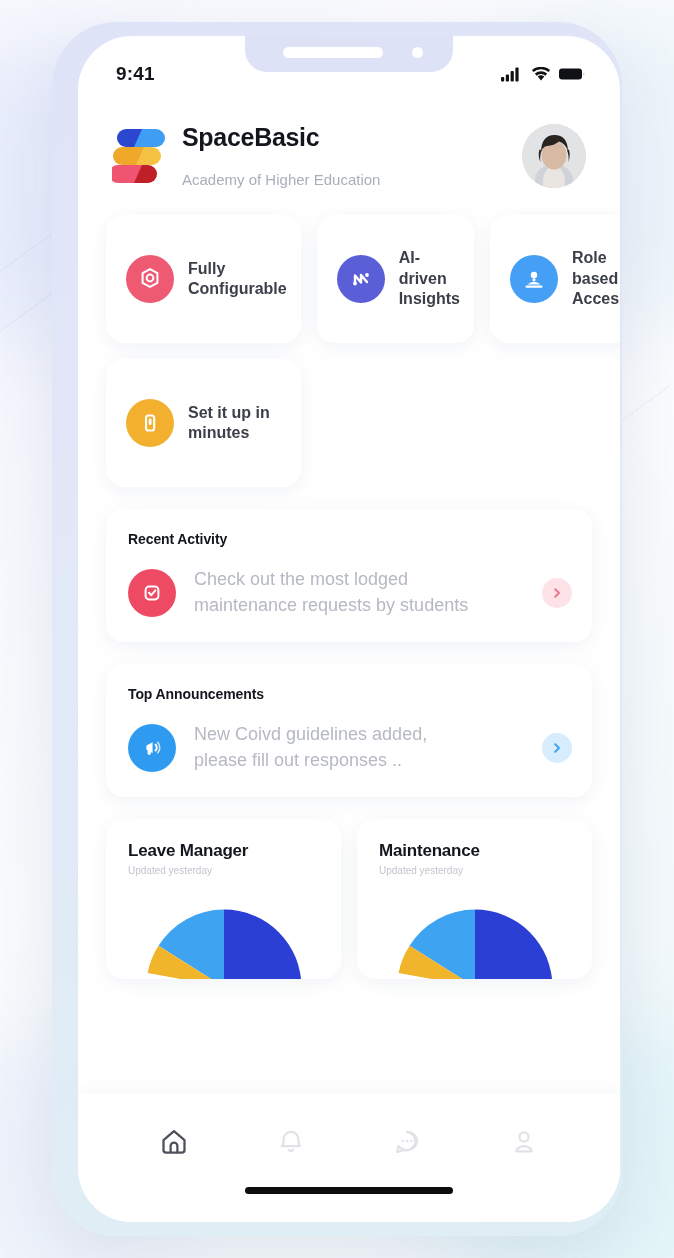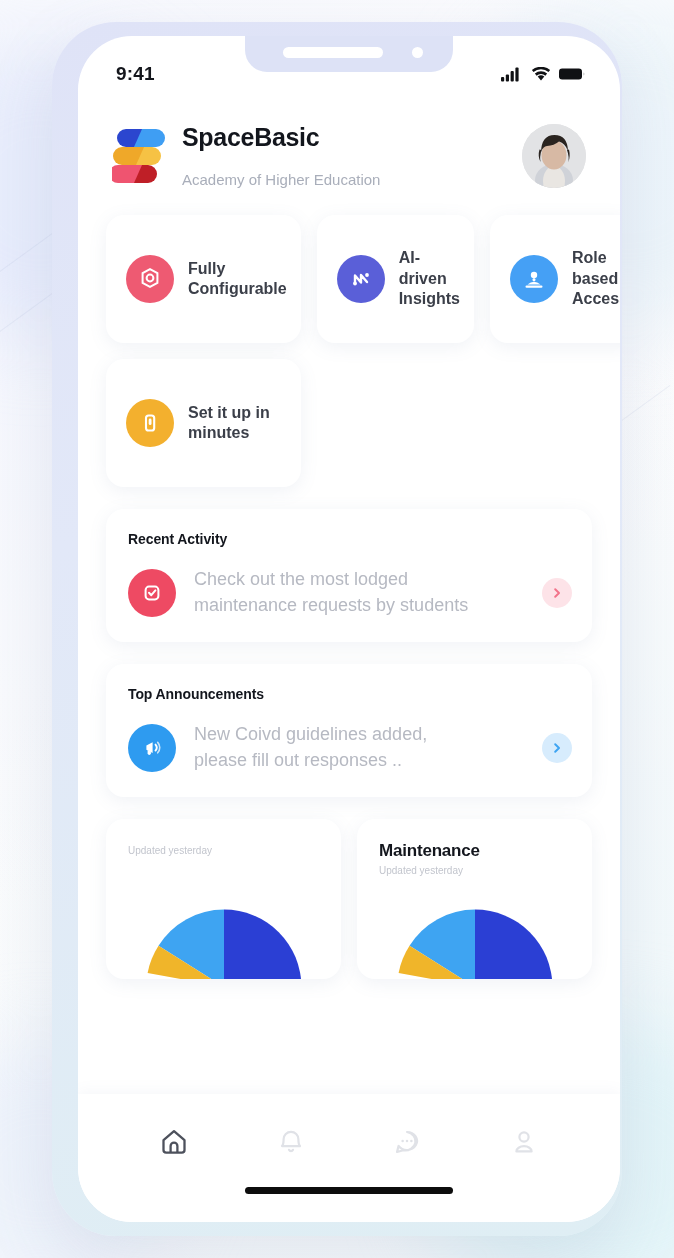--- a/index.html
+++ b/index.html
@@ -513,20 +513,21 @@
           <svg width="12" height="12" viewBox="0 0 12 12">
             <path d="M4.2 2.3 L8 6 L4.2 9.7" fill="none" stroke="#3ea4f2" stroke-width="2" stroke-linecap="round" stroke-linejoin="round"></path>
           </svg>
         </div>
       </div>
     </div>
 
     <div class="widget-grid">
 
       <div class="widget-card">
+        <div class="widget-title">Leave Manager</div>
         <div class="widget-sub">Updated yesterday</div>
         <div class="widget-chart">
           <svg width="176" height="176" viewBox="0 0 100 100">
             <path d="M50 50 L50 6 A44 44 0 0 1 94 50 Z" fill="#2b3fd4"></path>
             <path d="M50 50 L50 6 A44 44 0 0 0 12.8 26.6 Z" fill="#3ea4f2"></path>
             <path d="M50 50 L12.8 26.6 A44 44 0 0 0 6.6 42 Z" fill="#f0b52a"></path>
           </svg>
         </div>
       </div>
 

